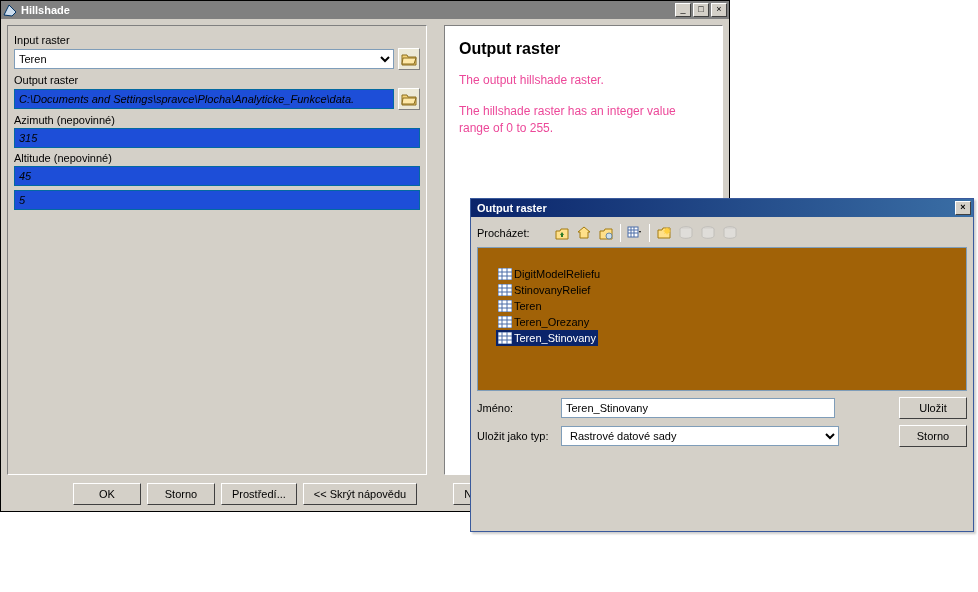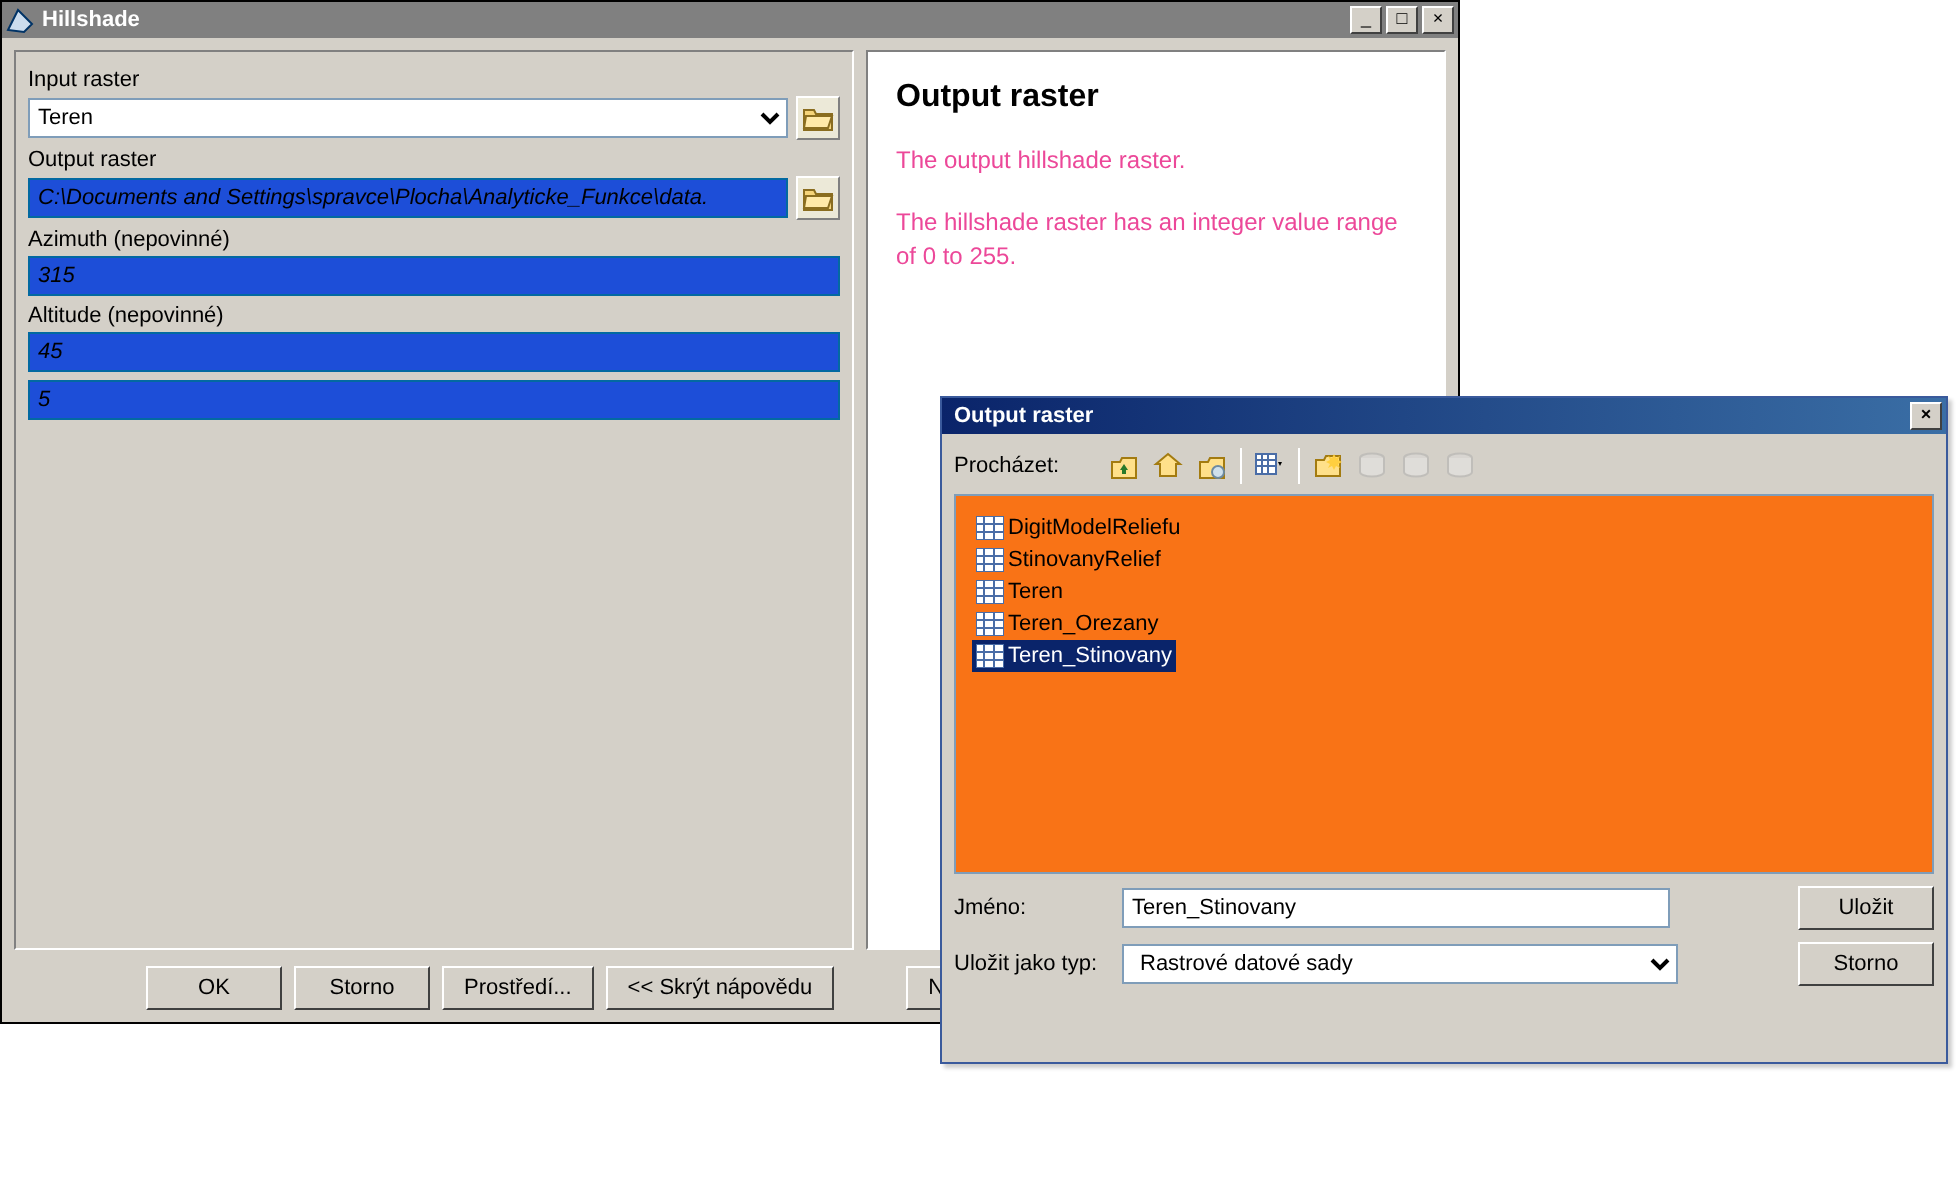--- a/index.html
+++ b/index.html
@@ -27,21 +27,21 @@
   .title-text { flex:1; font-weight:bold; }
   .win-btns { display:flex; }
   .win-btn {
     width:16px; height:14px; background:#d4d0c8;
     border:1px solid #fff; border-right-color:#404040; border-bottom-color:#404040;
     margin-left:2px; font-size:9px; line-height:11px; text-align:center;
     font-family: Arial; color:#000;
   }
   .content-wrap {
     position:absolute; left:6px; top:24px; right:6px; bottom:36px;
-    display:flex; gap:6px;
+    display:flex; gap:17px;
   }
   .panel {
     background:#d4d0c8;
     border:1px solid #808080; border-right-color:#fff; border-bottom-color:#fff;
     padding:6px;
   }
   .panel-left { width:420px; height:100%; }
   .panel-right {
     flex:1; height:100%; background:#fff;
     border:1px solid #808080; border-right-color:#fff; border-bottom-color:#fff;
@@ -115,22 +115,22 @@
     border:1px solid #fff; border-right-color:#808080; border-bottom-color:#808080;
     text-align:center; line-height:14px; font-size:8px;
   }
   .tool-strip { display:flex; align-items:center; margin-left:6px; }
   .tool-ic {
     width:20px; height:20px; display:flex; align-items:center; justify-content:center;
     margin:0 1px;
   }
   .tool-sep { width:1px; height:18px; background:#808080; margin:0 3px; border-right:1px solid #fff; }
   .file-list {
-    background:#f97316; border:1px solid #7f9db9;
-    height:190px; padding:8px; overflow:auto;
+    background:#a16207; border:1px solid #7f9db9;
+    height:144px; padding:18px; overflow:auto;
   }
   .file-item {
     display:flex; align-items:center; height:16px; padding:0 2px;
     width: fit-content;
   }
   .file-item.sel { background:#0a246a; color:#fff; }
   .grid-ico {
     width:14px; height:12px; margin-right:2px; flex-shrink:0;
   }
   .dlg-form { margin-top:6px; }

